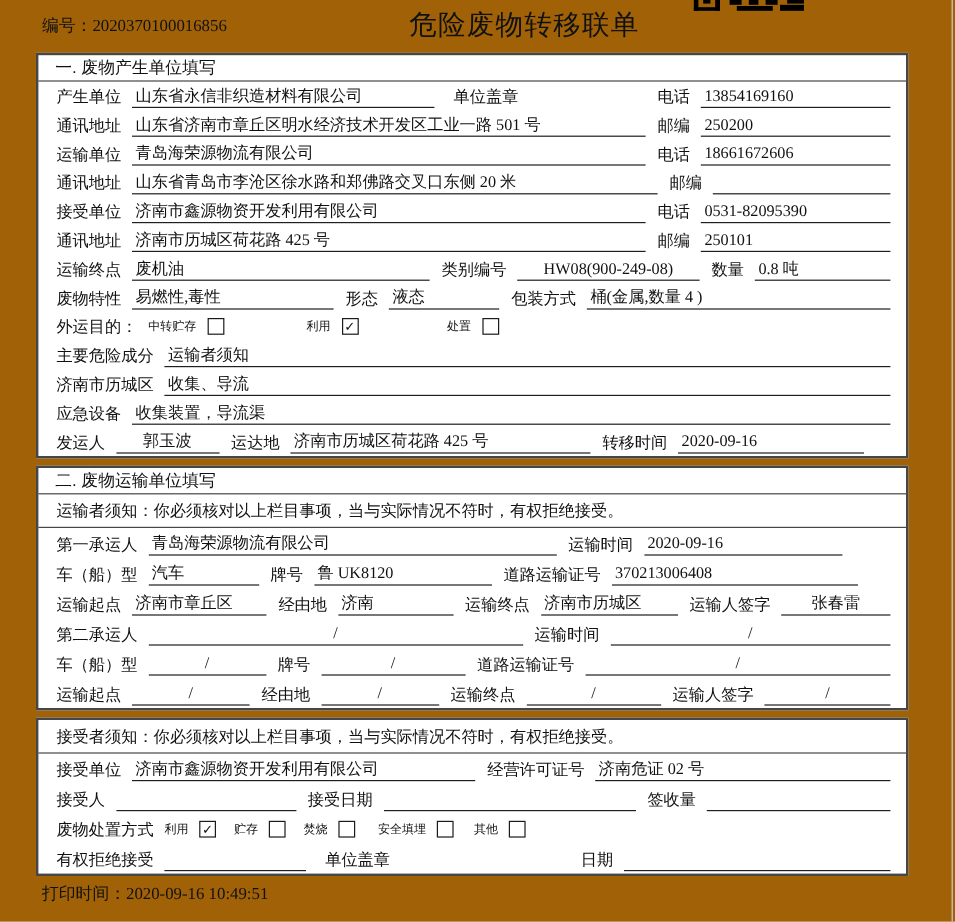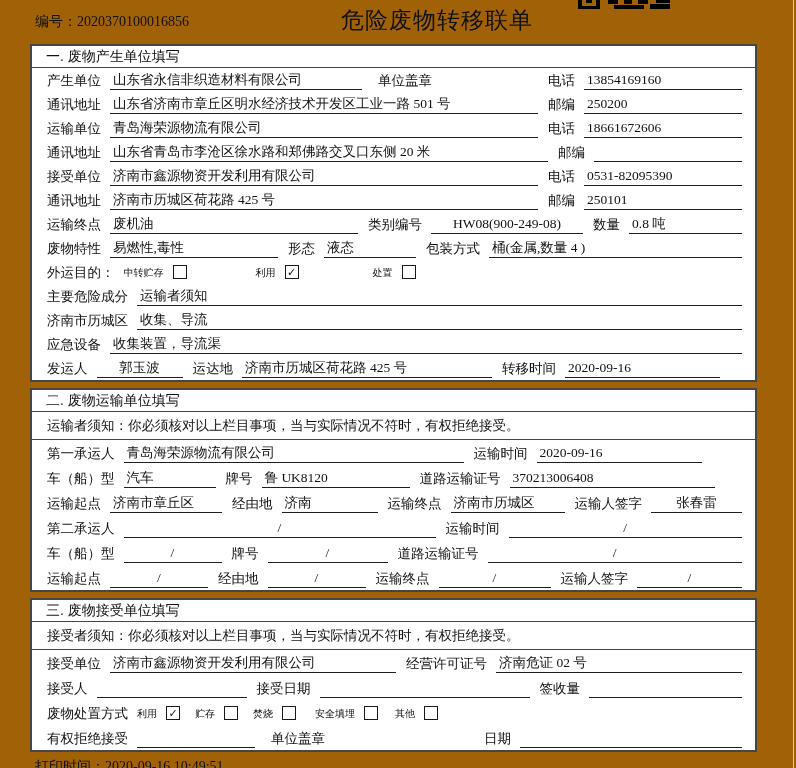--- a/index.html
+++ b/index.html
@@ -221,21 +221,20 @@
           <span class="val ctr" style="flex: 0 0 98px;">/</span>
           <span class="lbl">运输终点</span>
           <span class="val ctr" style="flex: 0 0 112px;">/</span>
           <span class="lbl">运输人签字</span>
           <span class="val ctr" style="flex: 1 0 auto;">/</span>
         </div>
       </div>
   </div>
 
   <div class="section s3">
-    <div class="sec-h">三. 废物接受单位填写</div>
     <div class="sec-b">
         <div class="row note">
           <span class="lbl">接受者须知：你必须核对以上栏目事项，当与实际情况不符时，有权拒绝接受。</span>
         </div>
         <div class="row">
           <span class="lbl">接受单位</span>
           <span class="val" style="flex: 0 0 286px;">济南市鑫源物资开发利用有限公司</span>
           <span class="lbl">经营许可证号</span>
           <span class="val" style="flex: 1 0 auto;">济南危证 02 号</span>
         </div>

